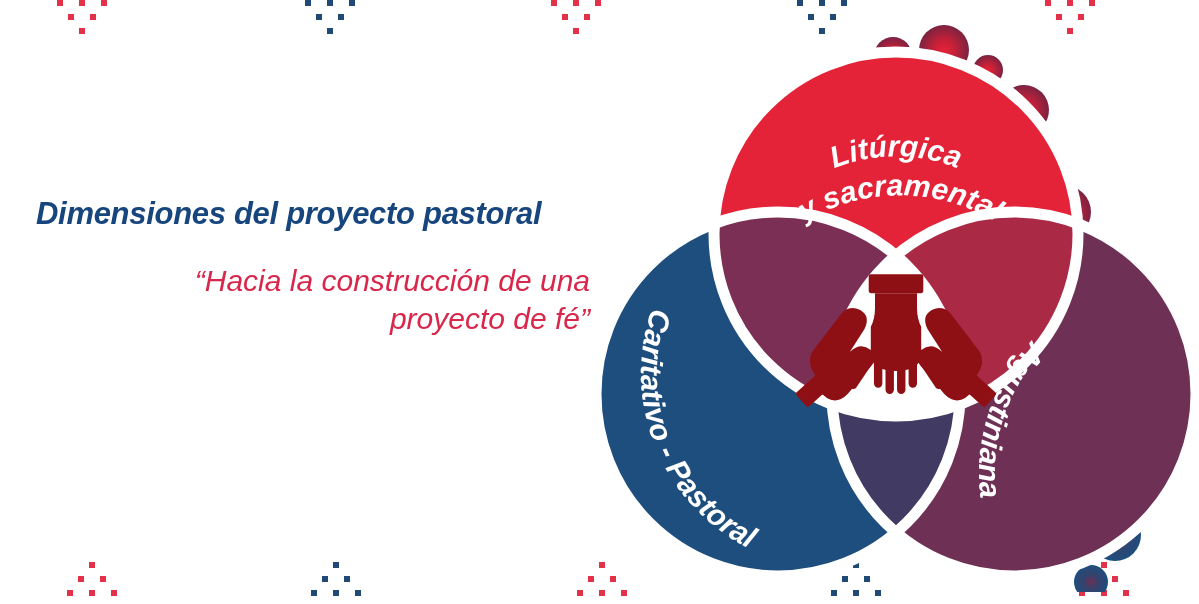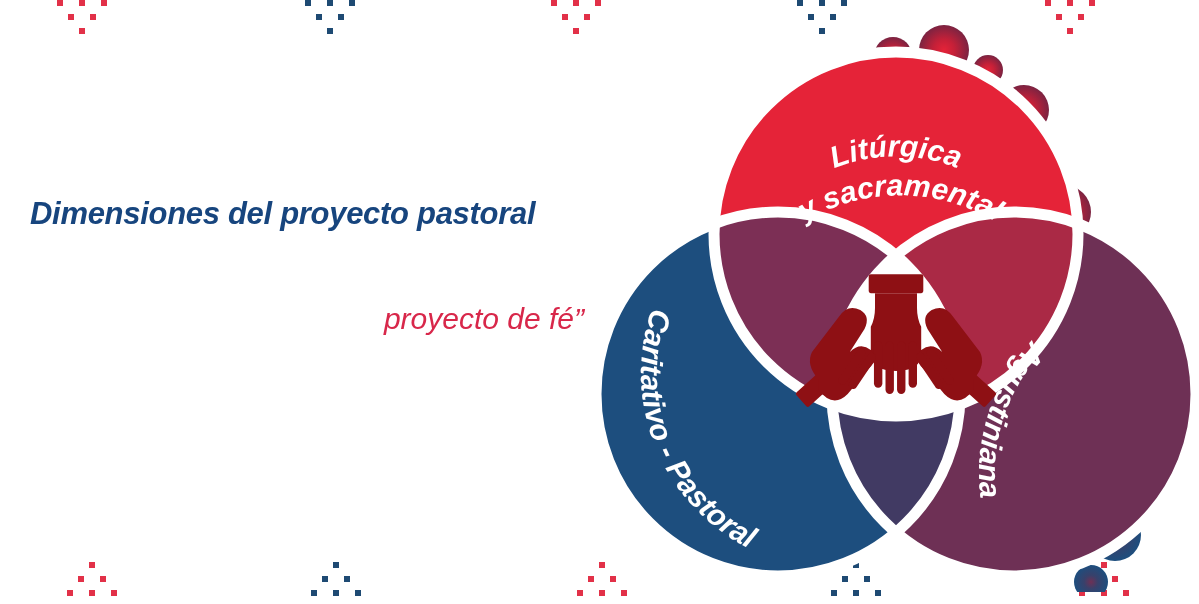--- a/index.html
+++ b/index.html
@@ -30,21 +30,21 @@
     width: 6px;
     height: 6px;
     display: block;
   }
   .dot-red i  { background: #E23148; }
   .dot-blue i { background: #1E4A73; }
 
   
   .text-block {
     position: absolute;
-    left: 6px;
+    left: 12px;
     top: 196px;
     width: 600px;
   }
   .headline {
     margin: 0;
     padding: 0 8px 0 24px;
     font-size: 31px;
     font-weight: bold;
     font-style: italic;
     letter-spacing: -0.3px;
@@ -164,21 +164,21 @@
       <i style="left: 22px; top: 14px;"></i>
       <i style="left: 44px; top: 14px;"></i>
       <i style="left: 11px; top: 28px;"></i>
       <i style="left: 33px; top: 28px;"></i>
       <i style="left: 55px; top: 28px;"></i>
     </div>
 
   <div class="text-block">
     <h1 class="headline">Dimensiones del proyecto pastoral</h1>
     <p class="subline">
-      <br>
+      <span>“Hacia la construcción de una</span><br>
       <span>proyecto de fé”</span>
     </p>
   </div>
 
   <div class="venn-wrap">
     <svg class="venn-svg" viewBox="0 0 600 570" xmlns="http://www.w3.org/2000/svg">
       <defs>
 
         <clipPath id="clipTop">
             <circle cx="300" cy="212" r="182"></circle>

